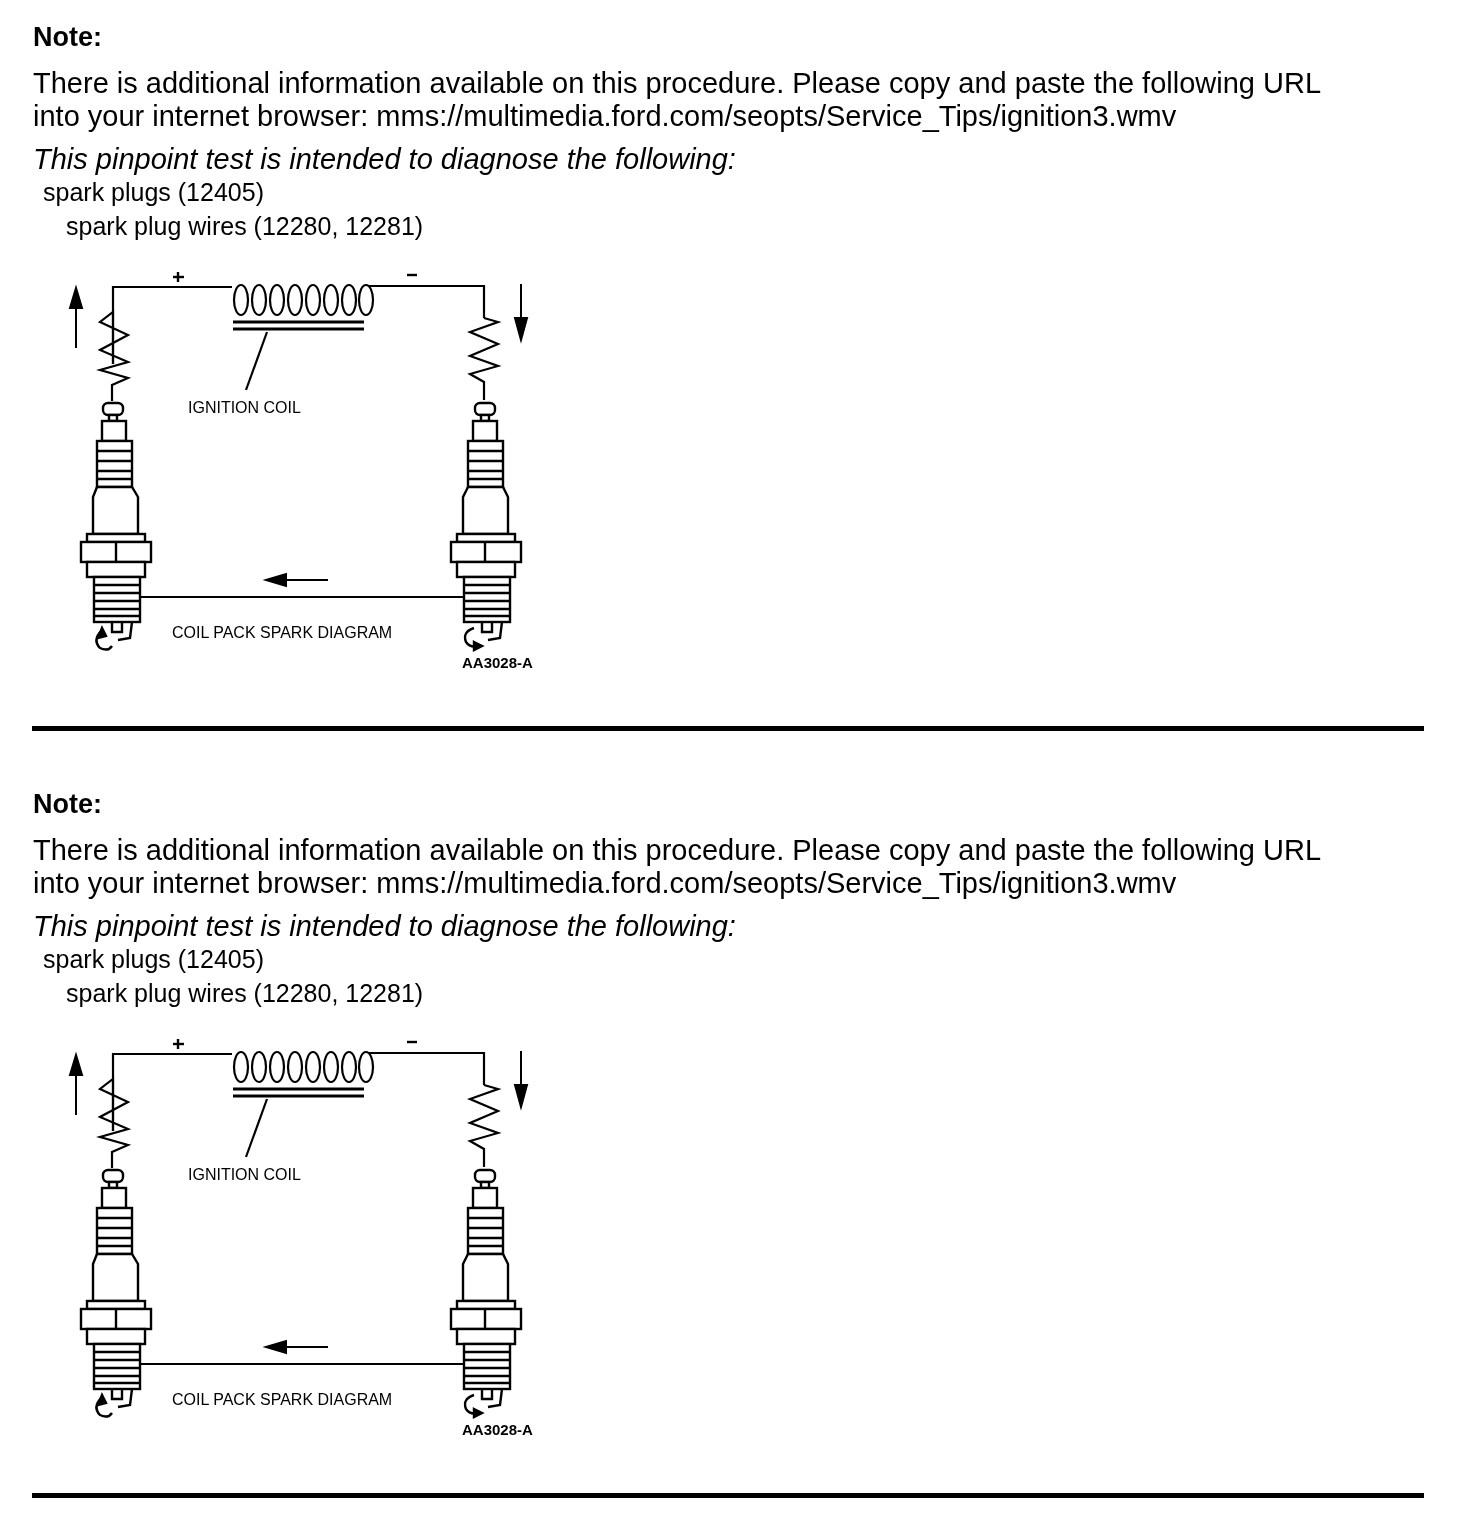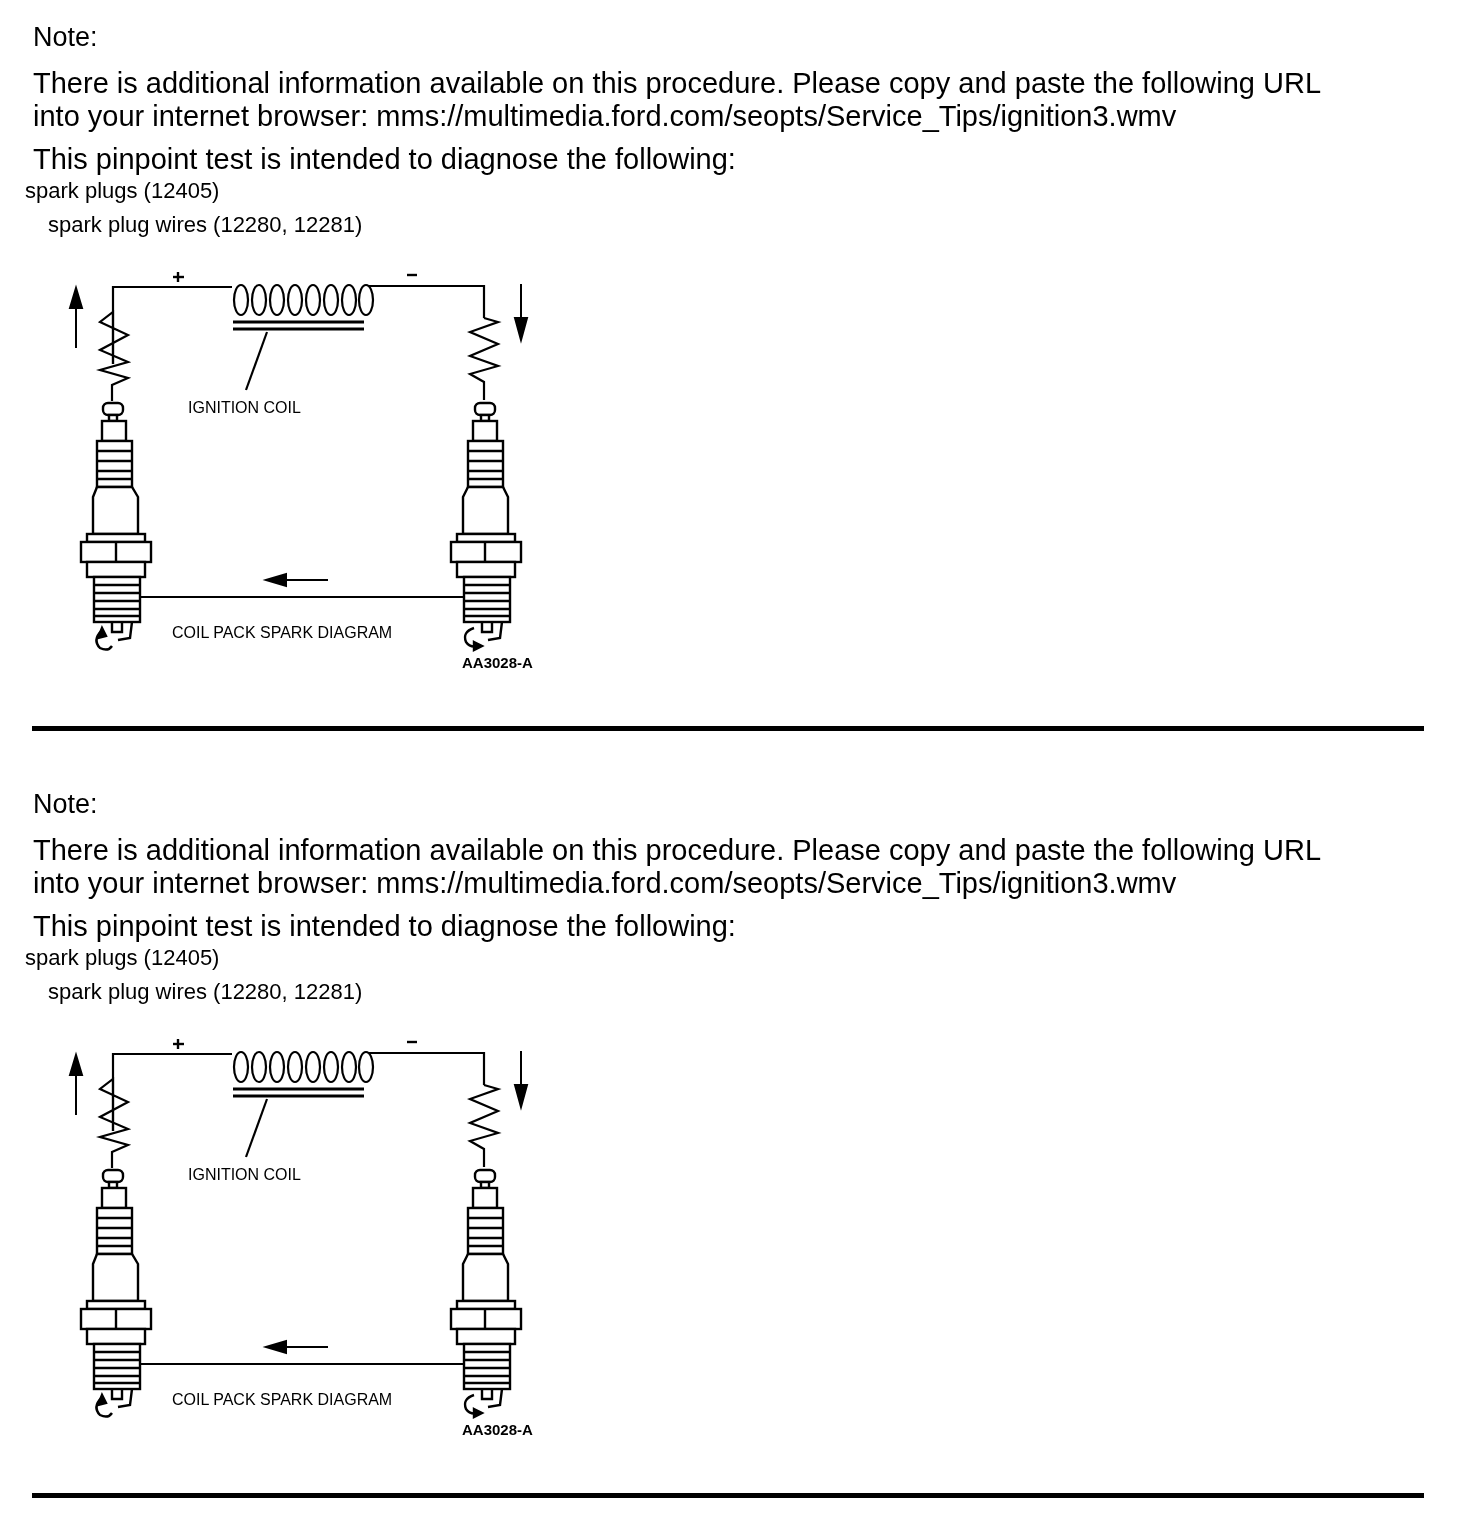--- a/index.html
+++ b/index.html
@@ -1,23 +1,23 @@
 <!DOCTYPE html>
 <html><head>
 <meta charset="utf-8">
 <style>
   html, body { margin: 0; padding: 0; background: #ffffff; }
   body { width: 1472px; height: 1540px; position: relative; overflow: hidden;
          font-family: "Liberation Sans", sans-serif; color: #000; }
   .block { position: absolute; left: 0; width: 1472px; height: 767px; }
-  .note-label { position: absolute; left: 33px; top: 22px; font-size: 27px; font-weight: normal; letter-spacing: 0; }
+  .note-label { position: absolute; left: 33px; top: 22px; font-size: 27px; font-weight: bold; letter-spacing: 0; }
   .para { position: absolute; left: 33px; font-size: 29px; line-height: 33px; white-space: nowrap; }
   .p1 { top: 67px; }
-  .p2 { top: 143px; }
-  .list-line { position: absolute; left: 25px; font-size: 22px; white-space: nowrap; }
+  .p2 { top: 143px; font-style: italic; }
+  .list-line { position: absolute; left: 43px; font-size: 25px; white-space: nowrap; }
   .l1 { top: 178px; }
   .l2 { top: 212px; margin-left: 23px; }
   .diagram { position: absolute; left: 60px; top: 260px; width: 500px; height: 420px; }
   .rule { position: absolute; left: 32px; width: 1392px; height: 5px; background: #000; top: 726px; }
   .dlabel { font-family: "Liberation Sans", sans-serif; font-size: 16px; fill: #000; }
   .dlabel-bold { font-family: "Liberation Sans", sans-serif; font-size: 15px; font-weight: bold; fill: #000; }
 </style>
 </head>
 <body>
 

